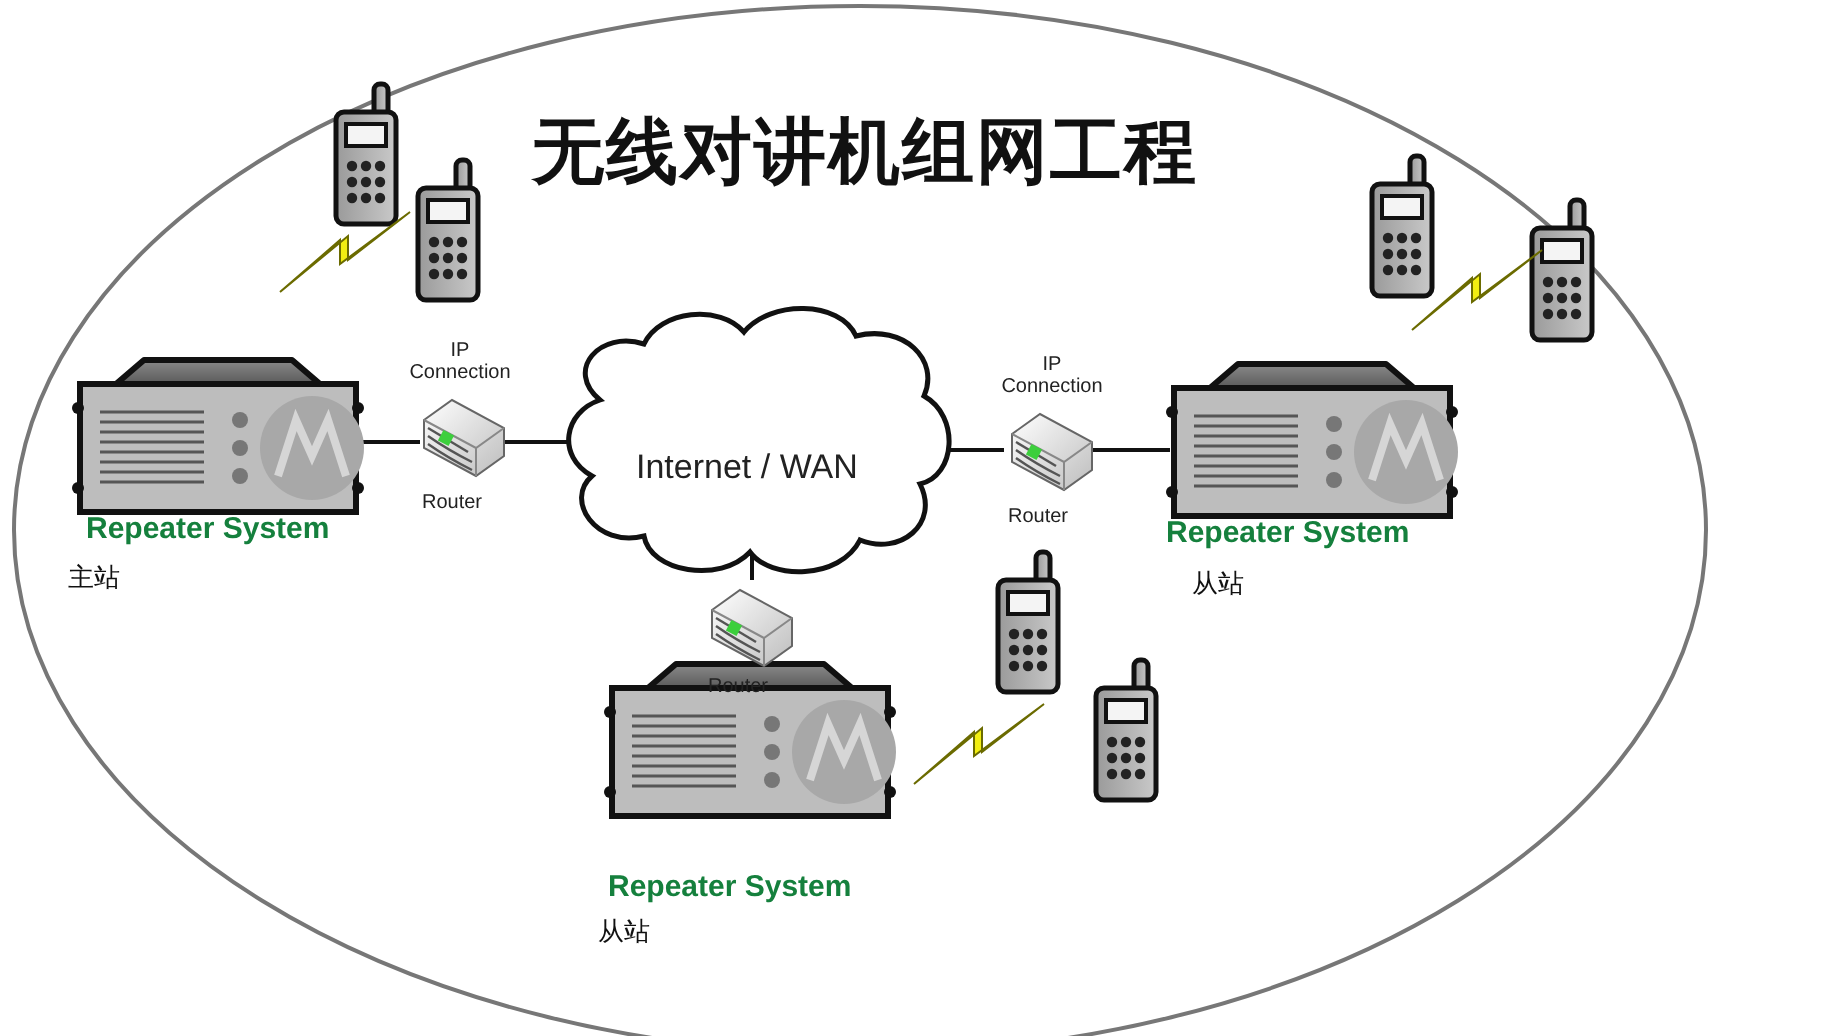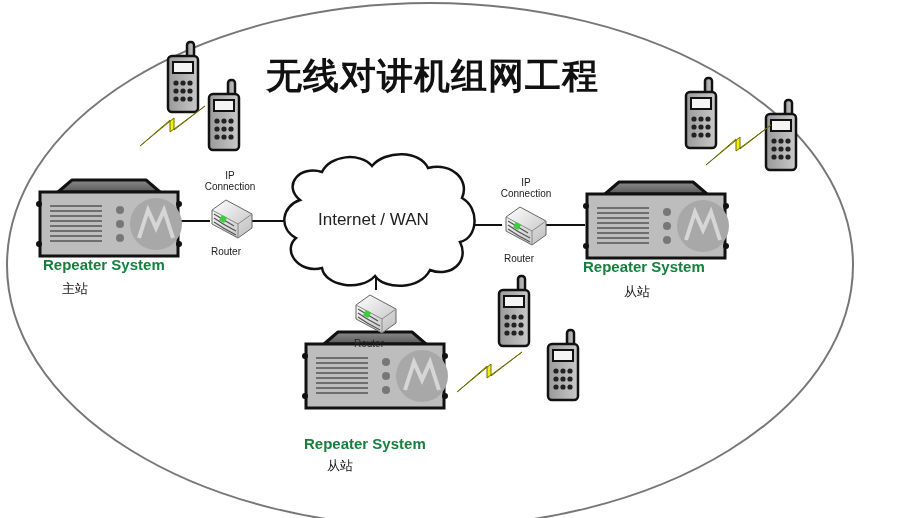--- a/index.html
+++ b/index.html
@@ -4,21 +4,21 @@
 <style>
   html, body { margin: 0; padding: 0; background: #ffffff; }
   body { width: 911px; height: 518px; position: relative; overflow: hidden;
          font-family: "Liberation Sans", "DejaVu Sans", sans-serif; }
   #stage { position: absolute; left: 0; top: 0; width: 911px; height: 498px; }
   .abs { position: absolute; }
   .title { font-family: "DejaVu Serif", "Liberation Serif", serif; font-size: 36px; font-weight: bold;
            color: #111; letter-spacing: 1px; white-space: nowrap; }
   .rep-label { font-size: 15px; font-weight: bold; color: #15803d; white-space: nowrap; }
   .cn-label { font-size: 13px; color: #111; white-space: nowrap;
-              font-family: "DejaVu Sans", sans-serif; margin-left: 28px; }
+              font-family: "DejaVu Sans", sans-serif; }
   .small-label { font-size: 10px; color: #222; text-align: center; line-height: 11px; white-space: nowrap; }
   .cloud-label { font-size: 17px; color: #222; white-space: nowrap; }
 </style>
 </head>
 <body>
 
 <div id="stage">
   <svg width="911" height="518" viewBox="0 0 911 518" xmlns="http://www.w3.org/2000/svg" style="position:absolute;left:0;top:0">
     <defs>
       <linearGradient id="topg" x1="0" y1="0" x2="0" y2="1">
@@ -127,21 +127,21 @@
     <use href="#phone" x="764" y="100"></use>
     <use href="#bolt" x="706" y="125"></use>
 
     <use href="#phone" x="497" y="276"></use>
     <use href="#phone" x="546" y="330"></use>
     <use href="#bolt" x="457" y="352"></use>
   </svg>
 
   <div class="abs title" style="left:266px; top:52px;">无线对讲机组网工程</div>
 
-  <div class="abs cloud-label" style="left:318px; top:210px;">Internet / WAN</div>
+  <div class="abs cloud-label" style="left:318px; top:224px;">Internet / WAN</div>
 
   <div class="abs small-label" style="left:200px; top:170px; width:60px;">
     <div>IP</div>
     <div>Connection</div>
   </div>
   <div class="abs small-label" style="left:203px; top:246px; width:46px;">Router</div>
 
   <div class="abs small-label" style="left:496px; top:177px; width:60px;">
     <div>IP</div>
     <div>Connection</div>

